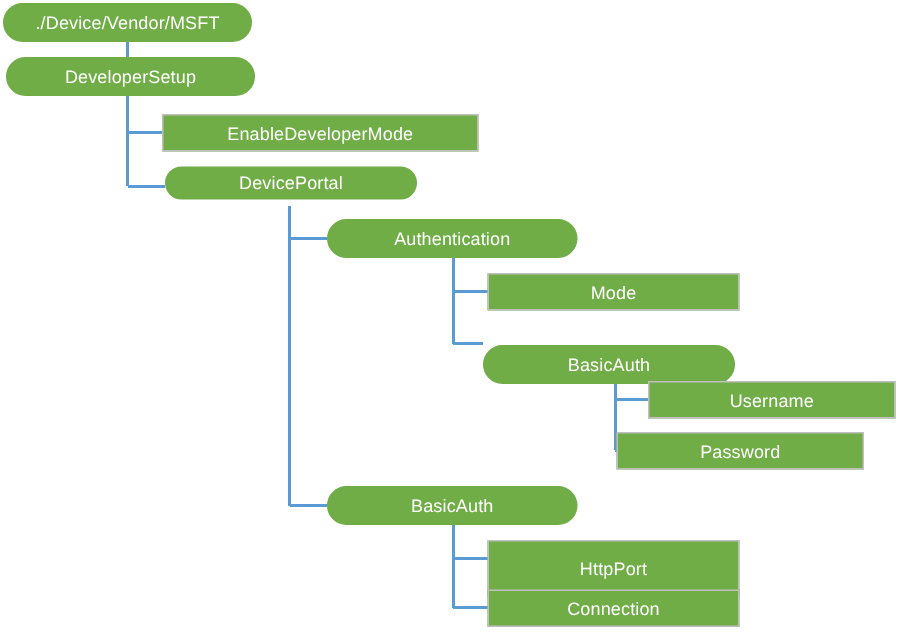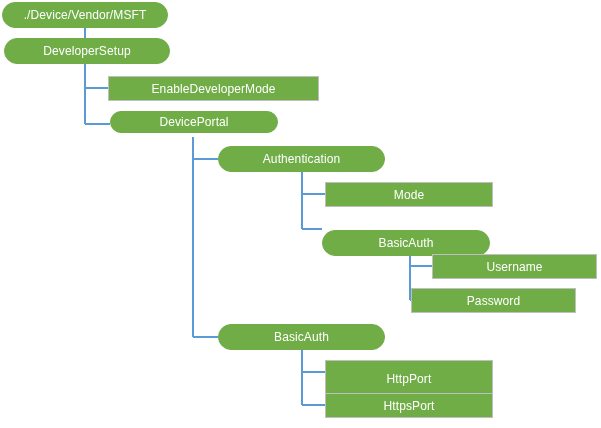--- a/index.html
+++ b/index.html
@@ -132,17 +132,17 @@
       <div class="node rect" style="left: 411px; top: 288px; width: 165px; height: 25px;">
         <span class="node-label">Password</span>
       </div>
       <div class="node pill" style="left: 218px; top: 324px; width: 167px; height: 26px;">
         <span class="node-label">BasicAuth</span>
       </div>
       <div class="node rect" style="left: 325px; top: 360px; width: 168px; height: 38px;">
         <span class="node-label">HttpPort</span>
       </div>
       <div class="node rect" style="left: 325px; top: 393px; width: 168px; height: 25px;">
-        <span class="node-label">HttpsPort</span>
+        <span class="node-label">Connection</span>
       </div>
     </div>
 
 </div>
 
 </body></html>

